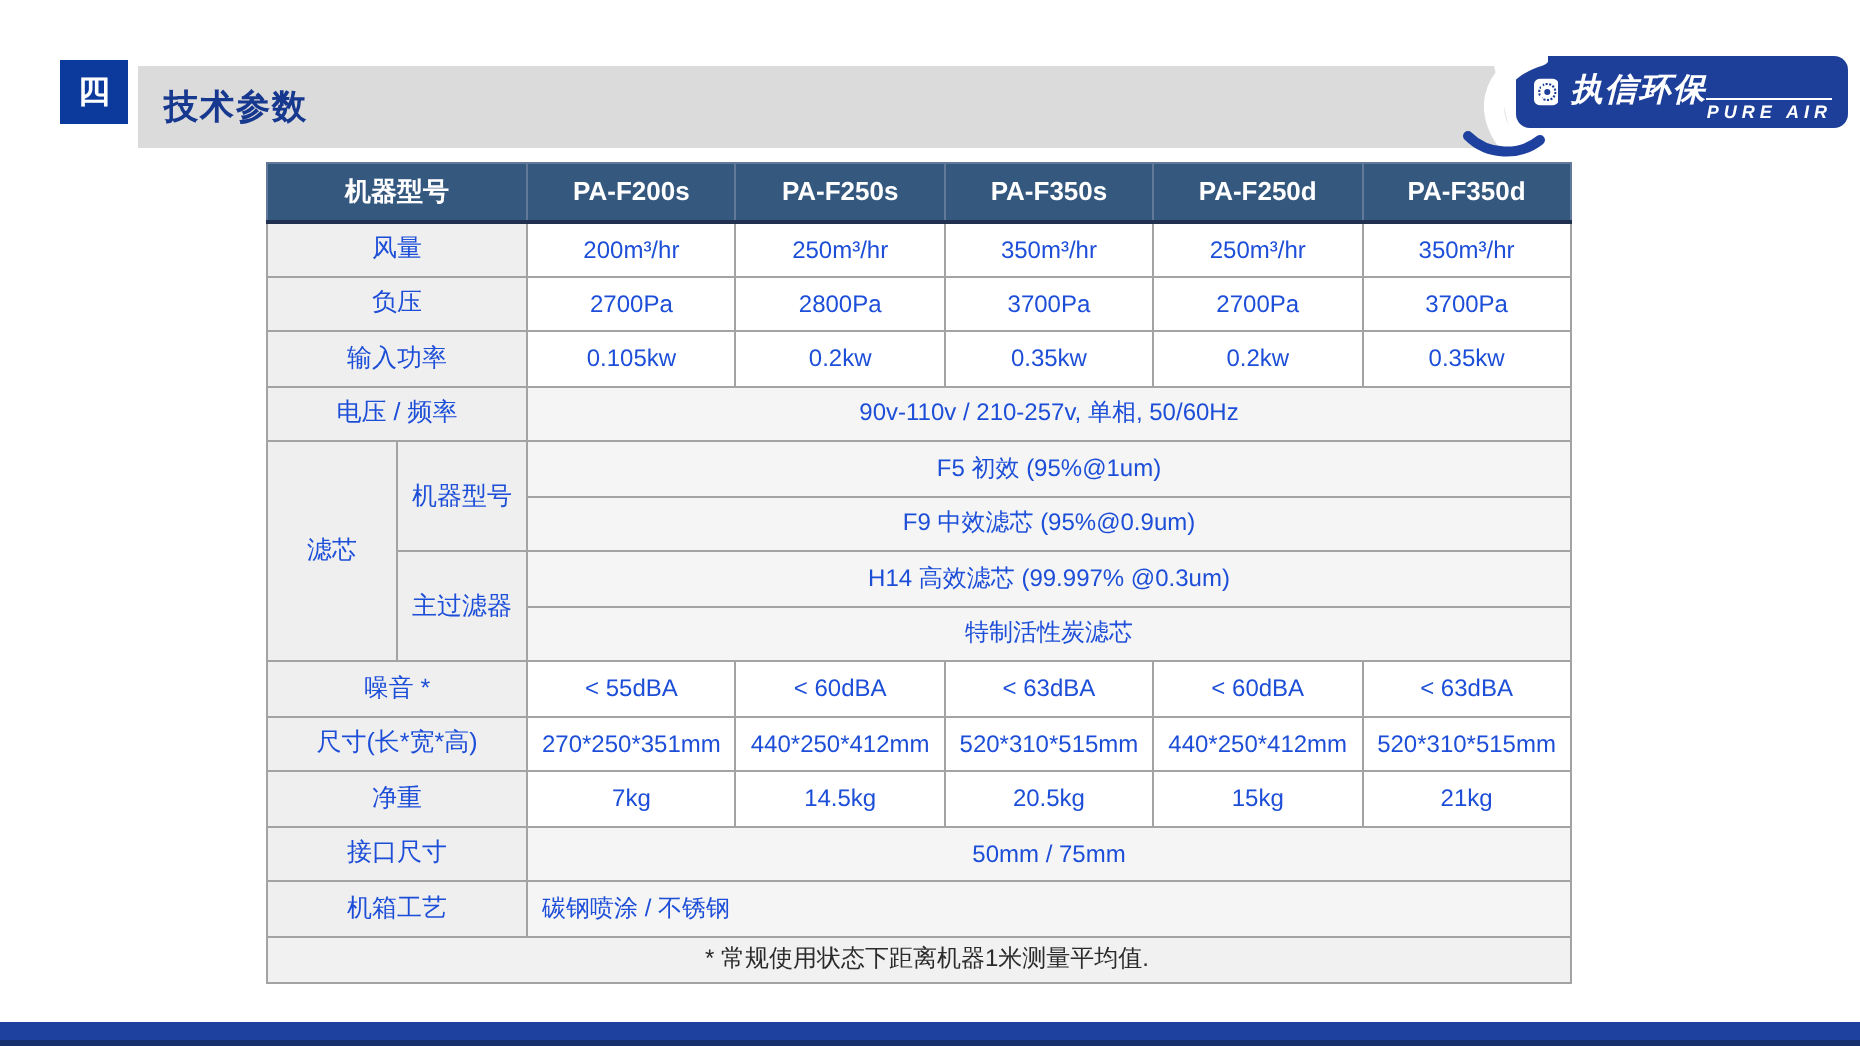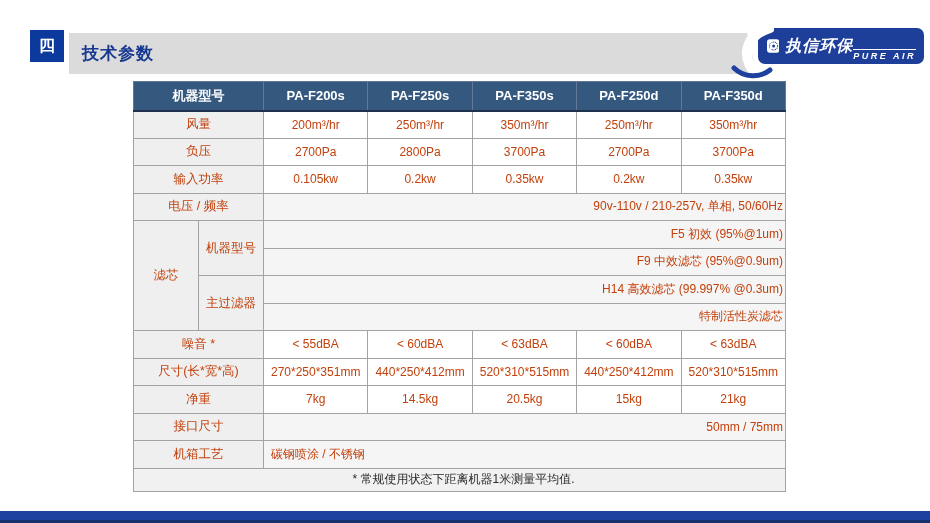--- a/index.html
+++ b/index.html
@@ -47,35 +47,35 @@
   
   table.spec {
     position: absolute; left: 133px; top: 81px;
     width: 653px;
     border-collapse: collapse; table-layout: fixed;
     border: 1px solid #8f8f8f;
   }
   .spec th, .spec td {
     border: 1px solid #a3a3a3;
     text-align: center;
-    font-size: 12px; color: #c2410c;
+    font-size: 12px; color: #1d4ed8;
     height: 27.5px;
     padding: 0 2px;
     background: #fff;
     overflow: hidden; white-space: nowrap;
   }
   .spec thead th {
     background: #35587f; color: #fff;
     font-weight: bold; font-size: 13px;
     height: 29px;
     border: 1px solid #62799a;
     border-bottom: 2px solid #20304f;
   }
   .spec td.lbl { background: #efefef; font-size: 12.5px; }
-  .spec td.merged { background: #f5f5f5; text-align: right; }
+  .spec td.merged { background: #f5f5f5; }
   .spec td.left-align { text-align: left; padding-left: 7px; margin-left: 16px; }
   .spec td.footnote {
     background: #f1f1f1; text-align: center; padding-left: 10px;
     height: 23px; font-size: 12px; color: #2b2b2b;
   }
 
   
   .bottom-bar {
     position: absolute; left: 0; bottom: 0;
     width: 930px; height: 12px;

